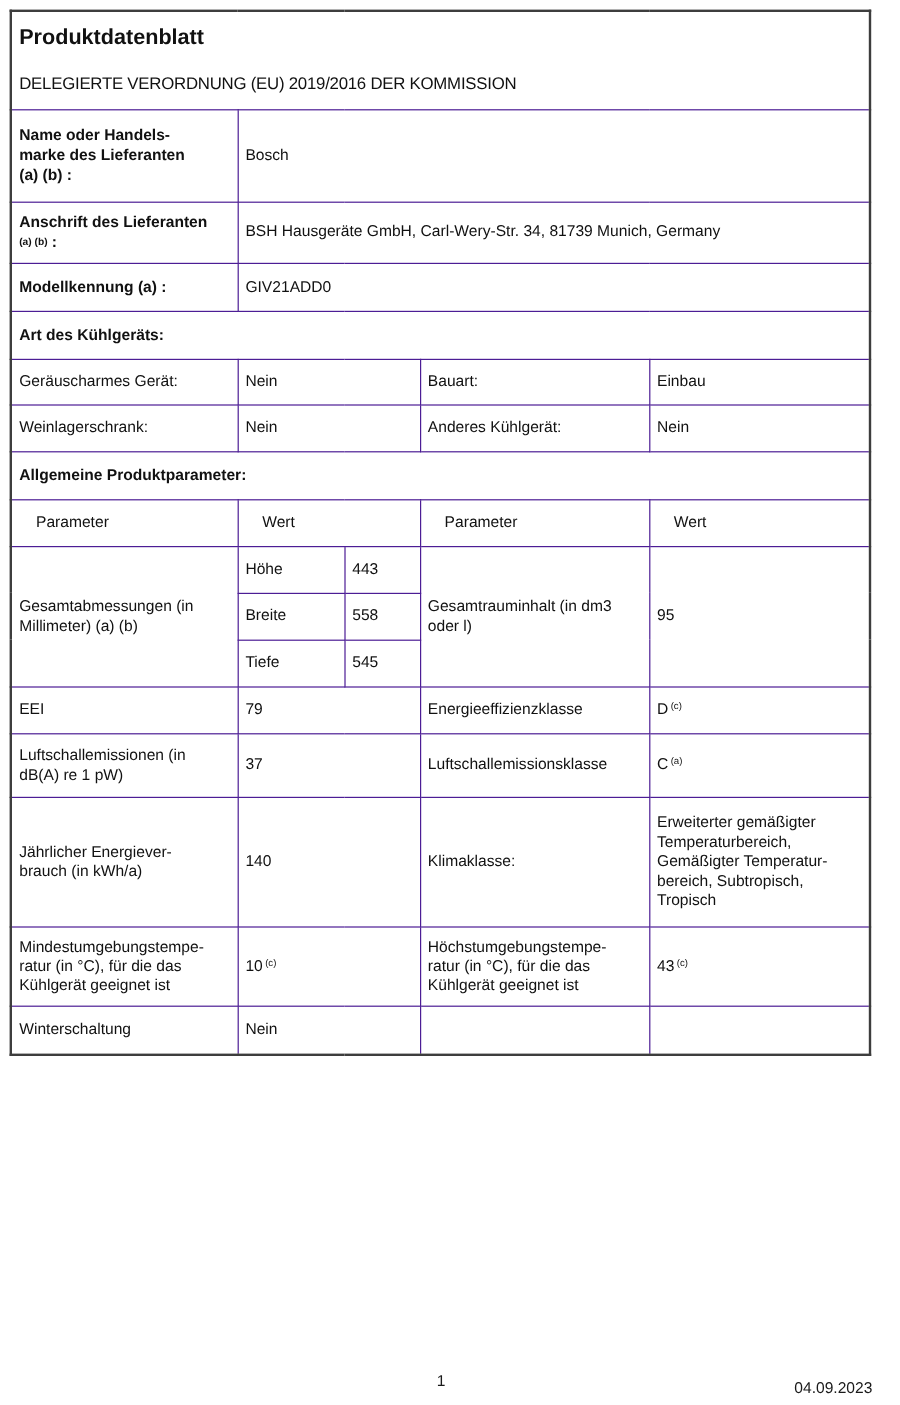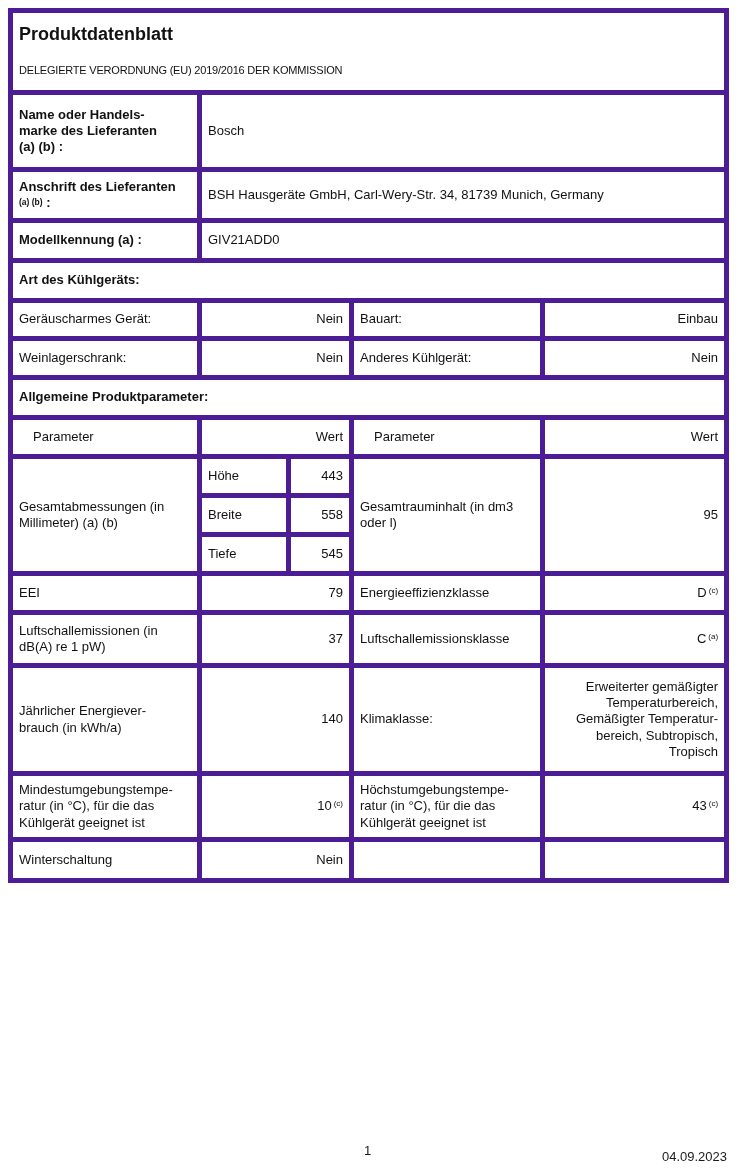--- a/index.html
+++ b/index.html
@@ -12,21 +12,21 @@
   }
   .sheet { position: absolute; left: 8px; top: 8px; width: 716px; }
 
   table.doc {
     width: 716px;
     border-collapse: collapse;
     table-layout: fixed;
     border: 2px solid #3d3d3d;
   }
   table.doc td {
-    border: 5px solid #4c1d95;
+    border: 1px solid #4c1d95;
     vertical-align: middle;
     font-size: 13px;
     line-height: 1.25;
     padding: 4px 6px;
     overflow: hidden;
   }
 
   
   tr.r-title  td { height: 82px; vertical-align: top; }
   tr.r-name   td { height: 77px; }
@@ -38,25 +38,25 @@
   tr.r-ph     td { height: 39px; padding-left: 20px; }
   tr.r-dim    td { height: 39px; margin-left: 20px; }
   tr.r-eei    td { height: 39px; margin-left: 24px; }
   tr.r-noise  td { height: 53px; }
   tr.r-energy td { height: 108px; }
   tr.r-temp   td { height: 66px; }
   tr.r-winter td { height: 41px; margin-left: 40px; }
 
   .b  { font-weight: bold; margin-top: 21px; }
   .ml { white-space: pre-line; }
-  .center { text-align: right; }
+  .center { text-align: left; }
   .pad-l { padding-left: 8px; }
 
   .doc-title { font-size: 18px; font-weight: bold; margin: 6px 0 18px 0; }
-  .doc-subtitle { font-size: 11px; letter-spacing: -0.2px; }
+  .doc-subtitle { font-size: 14px; letter-spacing: -0.2px; }
 
   .ft { font-size: 8.5px; vertical-align: 2px; font-weight: bold; }
   sup.fn { font-size: 8px; vertical-align: 4px; margin-left: 2px; font-weight: normal; }
 
   .footer {
     position: absolute;
     left: 8px; top: 1143px;
     width: 719px;
     font-size: 13px;
     color: #1a1a1a;

